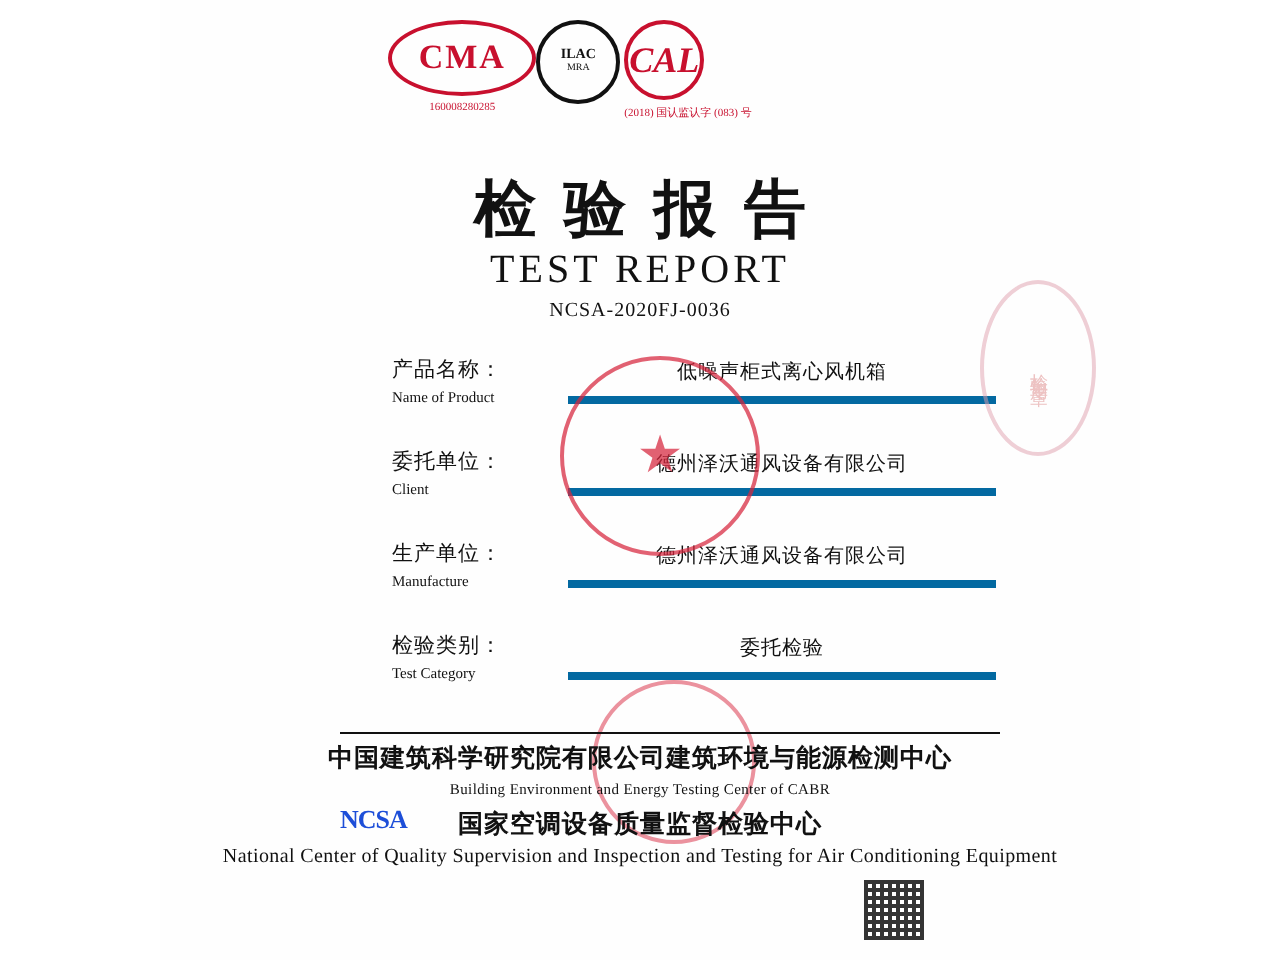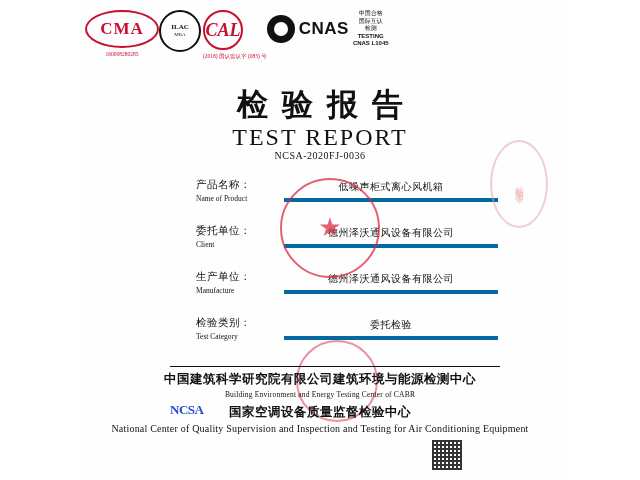--- a/index.html
+++ b/index.html
@@ -31,20 +31,21 @@
 
   
   .logo-band {
     position: absolute;
     left: 85px;
     top: 10px;
     width: 400px;
     height: 62px;
     display: flex;
     align-items: flex-start;
+    justify-content: center;
   }
   .logo-block {
     position: relative;
     text-align: center;
   }
   .logo-ellipse {
     width: 70px;
     height: 34px;
     border: 2px solid #c8102e;
     border-radius: 50%;
@@ -159,21 +160,21 @@
     font-weight: bold;
     color: #111;
     text-indent: 14px;
   }
   .title-en {
     position: absolute;
     left: 0;
     top: 124px;
     width: 640px;
     text-align: center;
-    font-size: 24px;
+    font-size: 20px;
     letter-spacing: 2px;
     color: #111;
   }
   .report-no {
     position: absolute;
     left: 0;
     top: 150px;
     width: 640px;
     text-align: center;
     font-size: 10px;
@@ -365,33 +366,20 @@
           <div class="sub">MRA</div>
         </div>
       </div>
     </div>
     <div class="logo-block">
       <div class="cal-wrap">
         <div class="cal-circle">CAL</div>
       </div>
       <div class="logo-caption">(2018) 国认监认字 (083) 号</div>
     </div>
-    <div class="logo-block">
-      <div class="cnas-wrap">
-        <div class="cnas-mark"></div>
-        <div class="cnas-text">CNAS</div>
-        <div class="cnas-info">
-          <div>中国合格</div>
-          <div>国际互认</div>
-          <div>检测</div>
-          <div class="bold">TESTING</div>
-          <div class="bold">CNAS L1045</div>
-        </div>
-      </div>
-    </div>
   </div>
 
   <div class="title-cn">检验报告</div>
   <div class="title-en">TEST REPORT</div>
   <div class="report-no">NCSA-2020FJ-0036</div>
 
   <div class="fields">
     <div class="field-row">
       <div class="field-label">
         <div class="lbl-cn">产品名称：</div>

